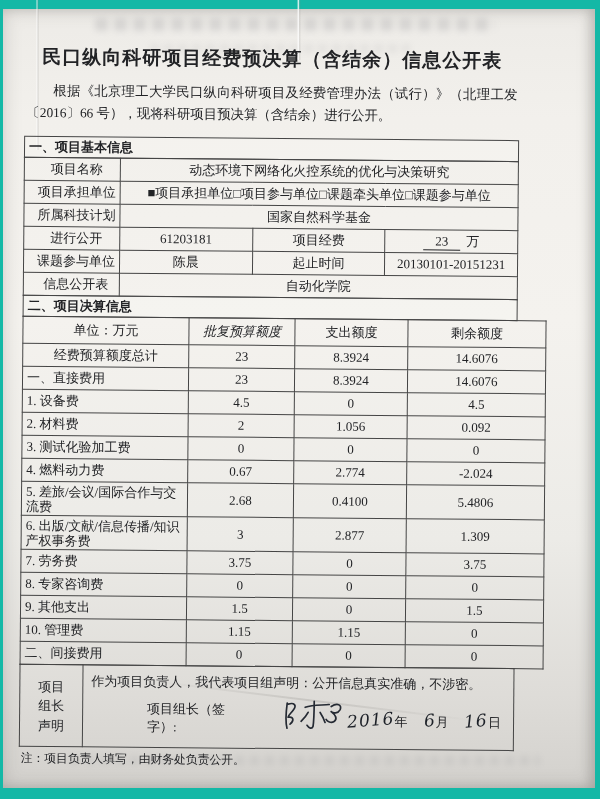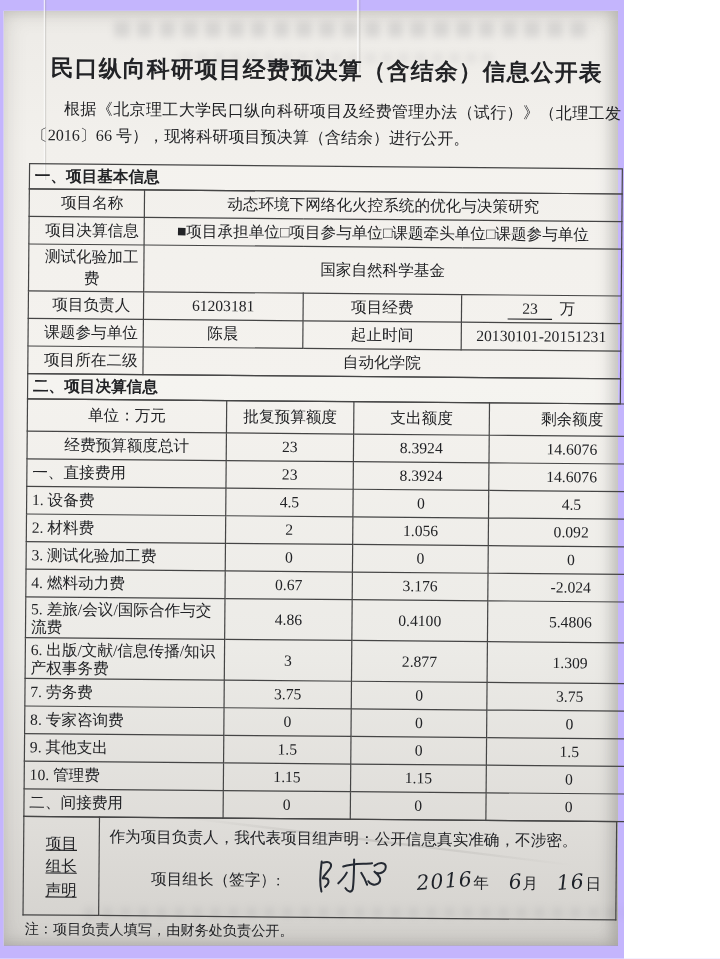--- a/index.html
+++ b/index.html
@@ -1,17 +1,17 @@
 <!DOCTYPE html>
 <html><head>
 <meta charset="utf-8">
 <style>
   html,body{margin:0;padding:0;}
   body{width:600px;height:799px;overflow:hidden;font-family:"Liberation Serif","DejaVu Serif",serif;}
-  .photo{position:relative;width:520px;height:799px;background:#c4b5fd;overflow:hidden;}
+  .photo{position:relative;width:600px;height:799px;background:#14b8a6;overflow:hidden;}
   
   .paper{position:absolute;left:3px;right:5px;top:9px;bottom:11px;
     background:
       linear-gradient(180deg,#edebe7 0%,#f2f0ec 14%,#f4f2ee 40%,#ecebe7 68%,#dedcd8 88%,#d3d1cd 100%);
     box-shadow:inset 0 0 18px rgba(90,88,84,.25), inset -6px 0 10px rgba(90,88,84,.18);}
   
   .crease-v1{position:absolute;left:36px;top:0;width:3px;height:150px;
     background:linear-gradient(90deg,transparent,rgba(255,255,255,.8),rgba(120,118,114,.25),transparent);}
   .crease-v2{position:absolute;left:297px;top:0;width:4px;height:60px;
     background:linear-gradient(90deg,transparent,rgba(255,255,255,.9),rgba(130,128,124,.2),transparent);}
@@ -31,35 +31,35 @@
   .sec-header{box-sizing:border-box;width:495px;border:1px solid #454545;margin-top:-1px;
     font-size:13px;font-weight:bold;padding:2px 4px;line-height:16px;background:rgba(255,255,255,.15);}
   table{border-collapse:collapse;width:495px;table-layout:fixed;margin-top:-1px;}
   td{border:1px solid #454545;font-size:13px;padding:1px 3px;height:20px;text-align:center;
      overflow:hidden;}
   .info-c1{width:80px;padding-left:12px;}
   .info-c2{width:211px;}
   .info-c3{width:76px;}
   .info-c4{width:128px;}
   .bud-c1{width:159px;}
-  .bud-c2{width:99px;}
+  .bud-c2{width:99px;font-style:italic;}
   .bud-c3{width:106px;text-align:center;}
   .bud-c4{width:131px;}
   .bud-head td{height:24px;}
   td.lbl-left{text-align:left;padding-left:4px;}
   tr.tall td{height:31px;}
   tr.tall td.lbl-left{line-height:1.18;padding-top:1px;padding-bottom:1px;}
   .u-num{display:inline-block;border-bottom:1px solid #222326;padding:0 12px;}
   .funds-unit{margin-left:6px;}
   
-  .stm-label{width:56px;font-size:13px;line-height:1.5;text-decoration:underline;}
+  .stm-label{width:56px;font-size:13px;line-height:1.5;}
   .stm-cell{height:70px;text-align:left;vertical-align:top;padding:7px 6px 4px 8px;}
   .stm-text{font-size:13px;}
   .sign-row{display:flex;align-items:center;margin-top:9px;}
-  .sign-label{font-size:13px;margin-left:35px;}
+  .sign-label{font-size:13px;margin-left:56px;}
   .signature{margin-left:28px;margin-top:-4px;}
   .date-group{margin-left:auto;margin-right:6px;display:flex;align-items:baseline;white-space:nowrap;}
   .hand{font-family:"DejaVu Serif","Liberation Serif",serif;font-style:italic;font-size:17px;
     display:inline-block;transform:rotate(-5deg);color:#1d2128;letter-spacing:1px;}
   .date-group .suffix{font-size:13px;font-style:normal;}
   .dg-sp{display:inline-block;width:16px;}
   .note{margin-top:4px;font-size:11.8px;padding-left:2px;}
 </style>
 </head>
 <body>
@@ -81,41 +81,41 @@
 
     <div class="sec-header">一、项目基本信息</div>
 
     <table>
       <tbody>
           <tr>
         <td class="info-c1">项目名称</td>
         <td colspan="3">动态环境下网络化火控系统的优化与决策研究</td>
       </tr>
       <tr>
-        <td class="info-c1">项目决算信息</td>
+        <td class="info-c1">项目承担单位</td>
         <td colspan="3">■项目承担单位□项目参与单位□课题牵头单位□课题参与单位</td>
       </tr>
       <tr>
-        <td class="info-c1">测试化验加工费</td>
+        <td class="info-c1">所属科技计划</td>
         <td colspan="3">国家自然科学基金</td>
       </tr>
       <tr>
-        <td class="info-c1">项目负责人</td>
+        <td class="info-c1">进行公开</td>
         <td class="info-c2">61203181</td>
         <td class="info-c3">项目经费</td>
         <td class="info-c4"><span class="u-num">23</span><span class="funds-unit">万</span></td>
       </tr>
       <tr>
         <td class="info-c1">课题参与单位</td>
         <td class="info-c2">陈晨</td>
         <td class="info-c3">起止时间</td>
         <td class="info-c4">20130101-20151231</td>
       </tr>
       <tr>
-        <td class="info-c1">项目所在二级</td>
+        <td class="info-c1">信息公开表</td>
         <td colspan="3">自动化学院</td>
       </tr>
     </tbody>
       </table>
 
     <div class="sec-header">二、项目决算信息</div>
 
     <table>
       <tbody>
           <tr class="bud-head">
@@ -150,26 +150,26 @@
       </tr>
       <tr>
         <td class="lbl-left">3. 测试化验加工费</td>
         <td>0</td>
         <td>0</td>
         <td>0</td>
       </tr>
       <tr>
         <td class="lbl-left">4. 燃料动力费</td>
         <td>0.67</td>
-        <td>3.176</td>
+        <td>2.774</td>
         <td>-2.024</td>
       </tr>
       <tr class="tall">
         <td class="lbl-left">5. 差旅/会议/国际合作与交流费</td>
-        <td>4.86</td>
+        <td>2.68</td>
         <td>0.4100</td>
         <td>5.4806</td>
       </tr>
       <tr class="tall">
         <td class="lbl-left">6. 出版/文献/信息传播/知识产权事务费</td>
         <td>3</td>
         <td>2.877</td>
         <td>1.309</td>
       </tr>
       <tr>

